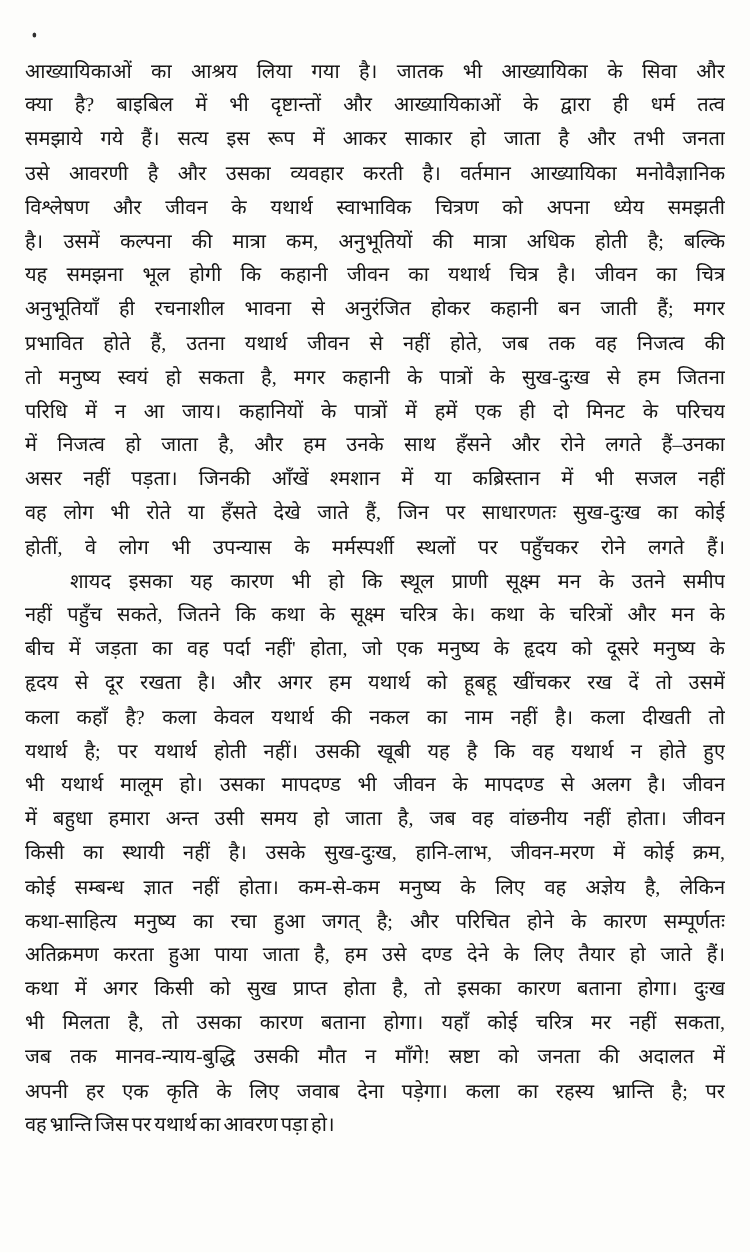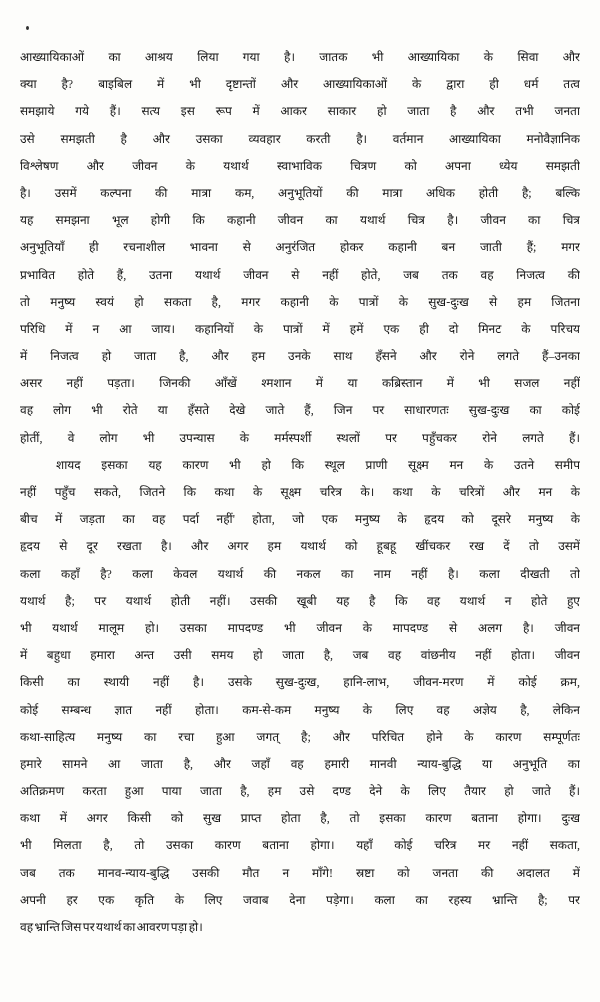--- a/index.html
+++ b/index.html
@@ -14,21 +14,21 @@
     box-sizing: border-box;
     background: #fdfdfb;
     padding: 44px 20px 0 20px;
     font-family: "Liberation Serif", "DejaVu Serif", serif;
     color: #161616;
   }
   .para { margin: 0; padding: 0; }
   .ln {
     height: 27.2px;
     line-height: 27.2px;
-    font-size: 12px;
+    font-size: 16px;
     text-align: justify;
     text-align-last: justify;
     overflow: hidden;
     word-spacing: -1.5px;
   }
   .ln.indent { text-indent: 36px; font-family: Liberation Serif, serif; }
   .ln.para-end {
     text-align-last: left;
   }
   .speck {
@@ -44,21 +44,21 @@
 </head>
 <body>
 
 <div class="page">
   <span class="speck"></span>
 
   <div class="para">
     <div class="ln">आख्यायिकाओं का आश्रय लिया गया है। जातक भी आख्यायिका के सिवा और</div>
     <div class="ln">क्या है? बाइबिल में भी दृष्टान्तों और आख्यायिकाओं के द्वारा ही धर्म तत्व</div>
     <div class="ln">समझाये गये हैं। सत्य इस रूप में आकर साकार हो जाता है और तभी जनता</div>
-    <div class="ln">उसे समझती है और उसका व्यवहार करती है। वर्तमान आख्यायिका मनोवैज्ञानिक</div>
+    <div class="ln">उसे आवरणी है और उसका व्यवहार करती है। वर्तमान आख्यायिका मनोवैज्ञानिक</div>
     <div class="ln">विश्लेषण और जीवन के यथार्थ स्वाभाविक चित्रण को अपना ध्येय समझती</div>
     <div class="ln">है। उसमें कल्पना की मात्रा कम, अनुभूतियों की मात्रा अधिक होती है; बल्कि</div>
     <div class="ln">यह समझना भूल होगी कि कहानी जीवन का यथार्थ चित्र है। जीवन का चित्र</div>
     <div class="ln">अनुभूतियाँ ही रचनाशील भावना से अनुरंजित होकर कहानी बन जाती हैं; मगर</div>
     <div class="ln">प्रभावित होते हैं, उतना यथार्थ जीवन से नहीं होते, जब तक वह निजत्व की</div>
     <div class="ln">तो मनुष्य स्वयं हो सकता है, मगर कहानी के पात्रों के सुख-दुःख से हम जितना</div>
     <div class="ln">परिधि में न आ जाय। कहानियों के पात्रों में हमें एक ही दो मिनट के परिचय</div>
     <div class="ln">में निजत्व हो जाता है, और हम उनके साथ हँसने और रोने लगते हैं–उनका</div>
     <div class="ln">असर नहीं पड़ता। जिनकी आँखें श्मशान में या कब्रिस्तान में भी सजल नहीं</div>
     <div class="ln">वह लोग भी रोते या हँसते देखे जाते हैं, जिन पर साधारणतः सुख-दुःख का कोई</div>
@@ -70,21 +70,20 @@
     <div class="ln">नहीं पहुँच सकते, जितने कि कथा के सूक्ष्म चरित्र के। कथा के चरित्रों और मन के</div>
     <div class="ln">बीच में जड़ता का वह पर्दा नहीं' होता, जो एक मनुष्य के हृदय को दूसरे मनुष्य के</div>
     <div class="ln">हृदय से दूर रखता है। और अगर हम यथार्थ को हूबहू खींचकर रख दें तो उसमें</div>
     <div class="ln">कला कहाँ है? कला केवल यथार्थ की नकल का नाम नहीं है। कला दीखती तो</div>
     <div class="ln">यथार्थ है; पर यथार्थ होती नहीं। उसकी खूबी यह है कि वह यथार्थ न होते हुए</div>
     <div class="ln">भी यथार्थ मालूम हो। उसका मापदण्ड भी जीवन के मापदण्ड से अलग है। जीवन</div>
     <div class="ln">में बहुधा हमारा अन्त उसी समय हो जाता है, जब वह वांछनीय नहीं होता। जीवन</div>
     <div class="ln">किसी का स्थायी नहीं है। उसके सुख-दुःख, हानि-लाभ, जीवन-मरण में कोई क्रम,</div>
     <div class="ln">कोई सम्बन्ध ज्ञात नहीं होता। कम-से-कम मनुष्य के लिए वह अज्ञेय है, लेकिन</div>
     <div class="ln">कथा-साहित्य मनुष्य का रचा हुआ जगत् है; और परिचित होने के कारण सम्पूर्णतः</div>
-    <div class="ln">हमारे सामने आ जाता है, और जहाँ वह हमारी मानवी न्याय-बुद्धि या अनुभूति का</div>
     <div class="ln">अतिक्रमण करता हुआ पाया जाता है, हम उसे दण्ड देने के लिए तैयार हो जाते हैं।</div>
     <div class="ln">कथा में अगर किसी को सुख प्राप्त होता है, तो इसका कारण बताना होगा। दुःख</div>
     <div class="ln">भी मिलता है, तो उसका कारण बताना होगा। यहाँ कोई चरित्र मर नहीं सकता,</div>
     <div class="ln">जब तक मानव-न्याय-बुद्धि उसकी मौत न माँगे! स्रष्टा को जनता की अदालत में</div>
     <div class="ln">अपनी हर एक कृति के लिए जवाब देना पड़ेगा। कला का रहस्य भ्रान्ति है; पर</div>
     <div class="ln para-end">वह भ्रान्ति जिस पर यथार्थ का आवरण पड़ा हो।</div>
   </div>
 </div>
 
 </body></html>

